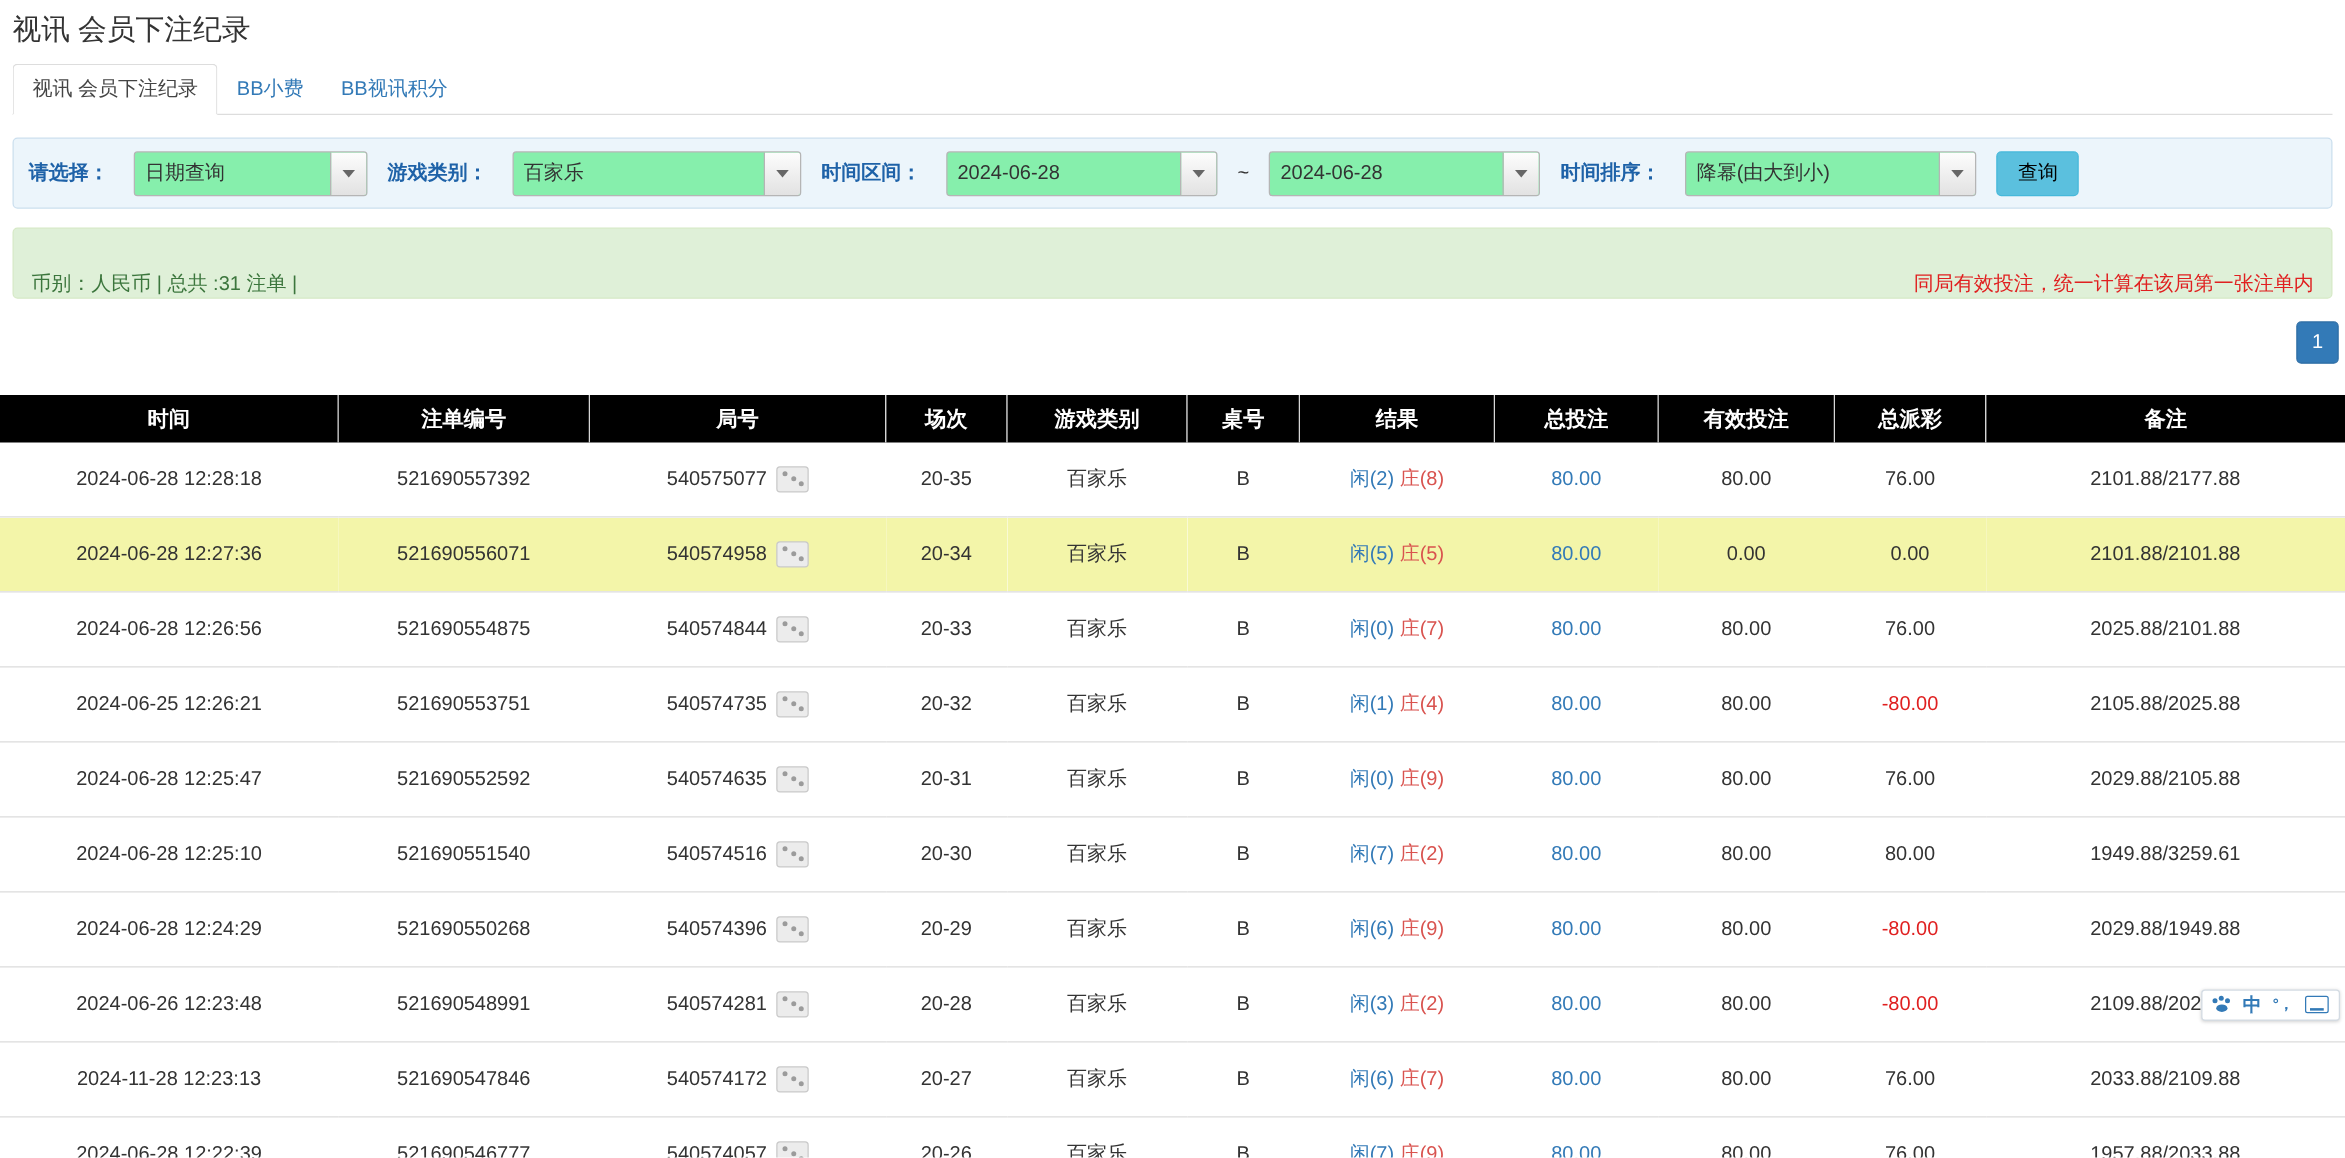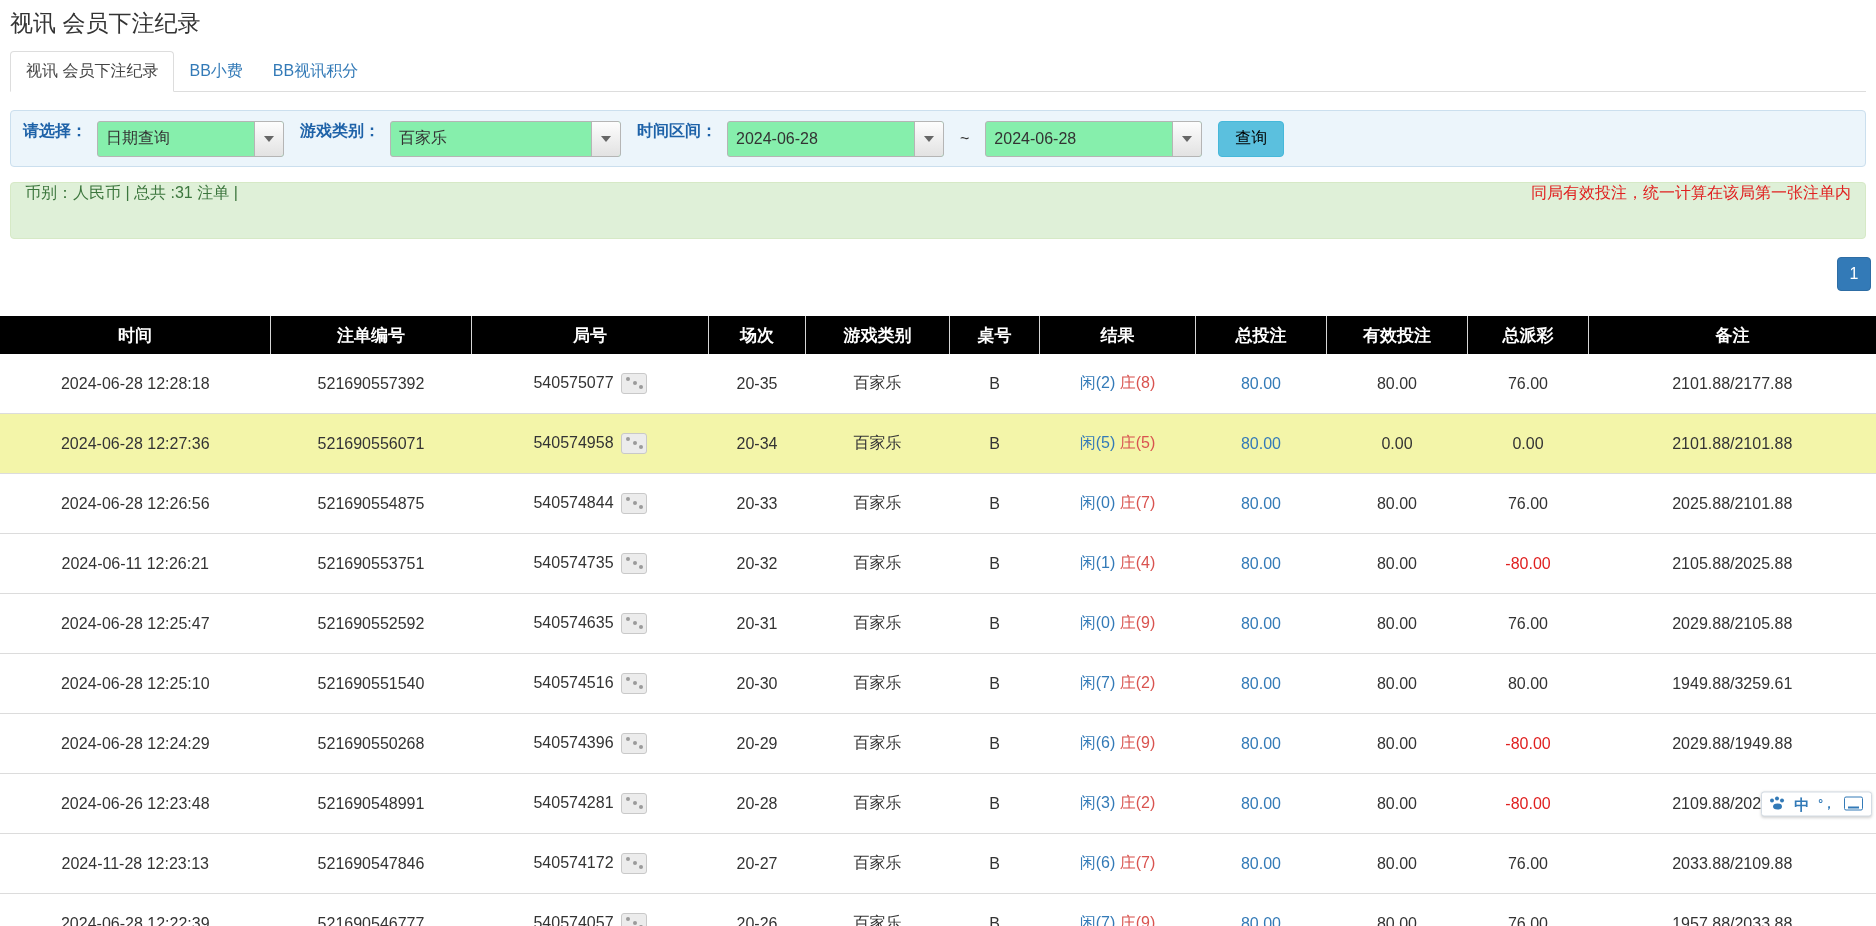--- a/index.html
+++ b/index.html
@@ -15,37 +15,37 @@
 
   
   .tab-bar{margin-top:12px;border-bottom:1px solid #ddd;display:flex;align-items:flex-end}
   .tab{padding:9px 15px;font-size:16px;color:var(--accent);cursor:pointer}
   .tab.active{background:#fff;border:1px solid #ddd;border-bottom:1px solid #fff;
               border-radius:4px 4px 0 0;color:#444;margin-bottom:-1px}
 
   
   .filter-bar{margin-top:18px;height:55px;background:#ecf5fb;border:1px solid #cbdfee;border-radius:4px;
               display:flex;align-items:center;padding:0 12px}
-  .fgroup{display:flex;gap:10px;margin-right:16px}
+  .fgroup{display:flex;align-items:center;gap:20px;margin-right:16px}
   .flabel{color:var(--label-blue);font-weight:bold;font-size:16px;white-space:nowrap}
   .combo{display:inline-flex;align-items:stretch;height:34px;border:1px solid #b5b5b5;border-radius:3px;
          background:#86efac;overflow:hidden}
   .cinput{border:none;outline:none;background:transparent;font-size:16px;padding:0 8px;color:#333;
           font-family:"Liberation Sans","DejaVu Sans",sans-serif}
   .w140{width:140px}.w184{width:184px}.w170{width:170px}.w98{width:98px}.w186{width:186px}
   .carrow{width:28px;display:flex;align-items:center;justify-content:center;border-left:1px solid #b5b5b5;
           background:linear-gradient(#fdfdfd,#e2e2e2);cursor:pointer}
   .tri{width:0;height:0;border:5px solid transparent;border-top:6px solid #666;margin-top:6px}
   .tilde{color:#333;margin-right:16px}
   .btn-search{height:36px;padding:0 16px;background:var(--button-info);border:1px solid #46b8da;color:#000000;
               border-radius:4px;font-size:16px;cursor:pointer}
 
   
   .notice-bar{margin-top:15px;height:55px;background:var(--success-bg);border:1px solid var(--success-border);
-              border-radius:4px;display:flex;align-items:flex-start;justify-content:space-between;padding:0 14px}
+              border-radius:4px;display:flex;align-items:flex-end;justify-content:space-between;padding:0 14px}
   .notice-left{color:var(--success-text)}
   .notice-right{color:var(--danger)}
 
   
   .pagination-row{text-align:right;padding-right:5px;margin-top:18px}
   .page-btn{min-width:34px;height:34px;background:var(--accent);color:#fff;border:1px solid #2e6da4;
             border-radius:4px;font-size:16px;cursor:pointer}
 
   
   table.records{width:100%;border-collapse:collapse;table-layout:fixed;margin-top:25px;font-size:16px}
@@ -131,20 +131,29 @@
     </div>
     <span class="tilde">~</span>
     <div class="fgroup">
       <span class="combo">
         <input class="cinput w170" readonly="" value="2024-06-28" style="">
         <span class="carrow">
             <span class="tri"></span>
           </span>
       </span>
     </div>
+    <div class="fgroup">
+      <span class="flabel">时间排序：</span>
+      <span class="combo">
+        <input class="cinput w186" readonly="" value="降幂(由大到小)" style="">
+        <span class="carrow">
+            <span class="tri"></span>
+          </span>
+      </span>
+    </div>
     <button class="btn-search">查询</button>
   </div>
 
   <div class="notice-bar">
     <span class="notice-left">币别：人民币 | 总共 :31 注单 |</span>
     <span class="notice-right">同局有效投注，统一计算在该局第一张注单内</span>
   </div>
 </div>
 
 <div class="pagination-row">
@@ -201,21 +210,21 @@
         <td>20-33</td>
         <td>百家乐</td>
         <td>B</td>
         <td><span class="player">闲(0)</span> <span class="banker">庄(7)</span></td>
         <td><span class="betlink">80.00</span></td>
         <td>80.00</td>
         <td>76.00</td>
         <td class="remark">2025.88/2101.88</td>
       </tr>
       <tr>
-        <td>2024-06-11 12:26:21</td>
+        <td>2024-06-25 12:26:21</td>
         <td>521690553751</td>
         <td><span>540574735</span><span class="dice"></span></td>
         <td>20-32</td>
         <td>百家乐</td>
         <td>B</td>
         <td><span class="player">闲(1)</span> <span class="banker">庄(4)</span></td>
         <td><span class="betlink">80.00</span></td>
         <td>80.00</td>
         <td class="neg">-80.00</td>
         <td class="remark">2105.88/2025.88</td>

